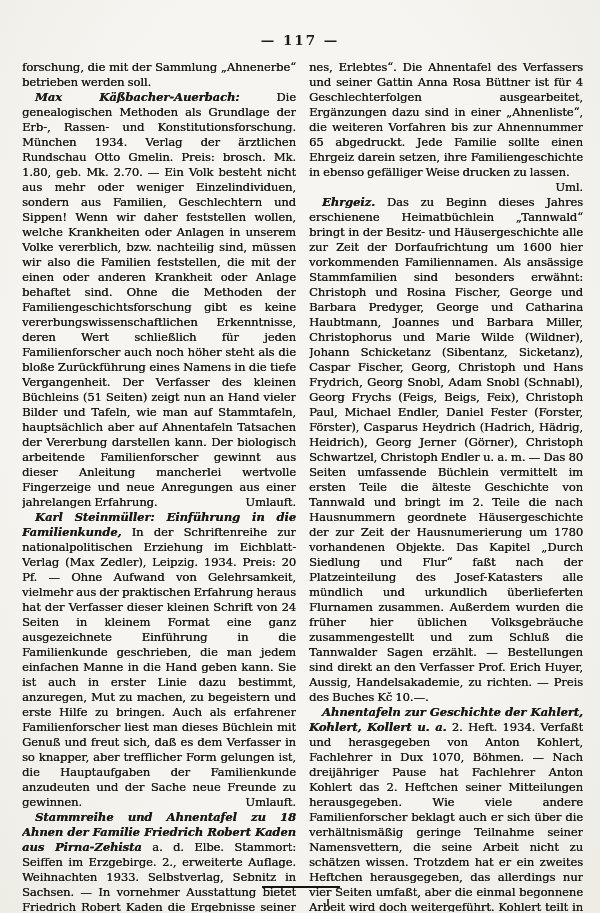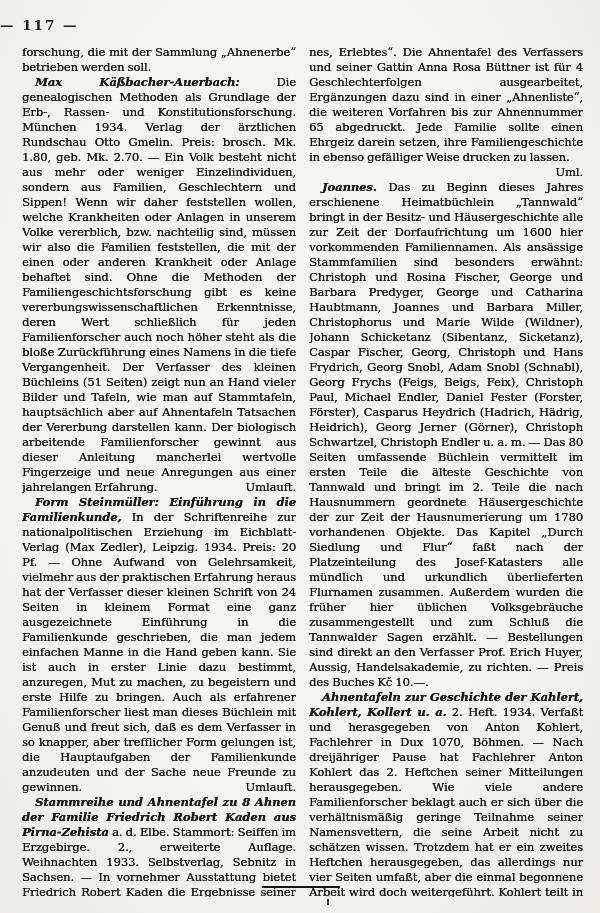--- a/index.html
+++ b/index.html
@@ -9,24 +9,25 @@
     font-family: "DejaVu Serif", "Liberation Serif", serif;
   }
   .page {
     position: relative;
     width: 600px; height: 913px;
     overflow: hidden;
     background: radial-gradient(ellipse at 48% 42%, #f6f5f1 55%, #edebe4 100%);
     color: #1c1b18;
   }
   .page-number {
+    text-align: center;
     font-weight: 700;
     font-size: 13.5px;
     letter-spacing: 2px;
-    padding-top: 17px;
+    padding-top: 32px;
   }
   .columns {
     display: flex;
     gap: 13px;
     padding: 12px 17px 0 22px;
   }
   .col {
     flex: 1 1 0;
     height: 852px;
     overflow: hidden;
@@ -71,34 +72,34 @@
 
     <div class="col">
       <p class="cont"><b class="lead"></b>
         <span>forschung, die mit der Sammlung „Ahnenerbe“ betrieben werden soll.</span>
         <span class="sig"></span></p>
 
       <p class="para"><b class="lead">Max Käßbacher-Auerbach:</b>
         <span>Die genealogischen Methoden als Grundlage der Erb-, Rassen- und Konstitutionsforschung. München 1934. Verlag der ärztlichen Rundschau Otto Gmelin. Preis: brosch. Mk. 1.80, geb. Mk. 2.70. — Ein Volk besteht nicht aus mehr oder weniger Einzelindividuen, sondern aus Familien, Geschlechtern und Sippen! Wenn wir daher feststellen wollen, welche Krankheiten oder Anlagen in unserem Volke vererblich, bzw. nachteilig sind, müssen wir also die Familien feststellen, die mit der einen oder anderen Krankheit oder Anlage behaftet sind. Ohne die Methoden der Familiengeschichtsforschung gibt es keine vererbungswissenschaftlichen Erkenntnisse, deren Wert schließlich für jeden Familienforscher auch noch höher steht als die bloße Zurückführung eines Namens in die tiefe Vergangenheit. Der Verfasser des kleinen Büchleins (51 Seiten) zeigt nun an Hand vieler Bilder und Tafeln, wie man auf Stammtafeln, hauptsächlich aber auf Ahnentafeln Tatsachen der Vererbung darstellen kann. Der biologisch arbeitende Familienforscher gewinnt aus dieser Anleitung mancherlei wertvolle Fingerzeige und neue Anregungen aus einer jahrelangen Erfahrung.</span>
         <span class="sig">Umlauft.</span></p>
 
-      <p class="para"><b class="lead">Form Steinmüller: Einführung in die Familienkunde,</b>
+      <p class="para"><b class="lead">Karl Steinmüller: Einführung in die Familienkunde,</b>
         <span>In der Schriftenreihe zur nationalpolitischen Erziehung im Eichblatt-Verlag (Max Zedler), Leipzig. 1934. Preis: 20 Pf. — Ohne Aufwand von Gelehrsamkeit, vielmehr aus der praktischen Erfahrung heraus hat der Verfasser dieser kleinen Schrift von 24 Seiten in kleinem Format eine ganz ausgezeichnete Einführung in die Familienkunde geschrieben, die man jedem einfachen Manne in die Hand geben kann. Sie ist auch in erster Linie dazu bestimmt, anzuregen, Mut zu machen, zu begeistern und erste Hilfe zu bringen. Auch als erfahrener Familienforscher liest man dieses Büchlein mit Genuß und freut sich, daß es dem Verfasser in so knapper, aber trefflicher Form gelungen ist, die Hauptaufgaben der Familienkunde anzudeuten und der Sache neue Freunde zu gewinnen.</span>
         <span class="sig">Umlauft.</span></p>
 
-      <p class="para"><b class="lead">Stammreihe und Ahnentafel zu 8 Ahnen der Familie Friedrich Robert Kaden aus Pirna-Zehista</b>
+      <p class="para"><b class="lead">Stammreihe und Ahnentafel zu 18 Ahnen der Familie Friedrich Robert Kaden aus Pirna-Zehista</b>
         <span>a. d. Elbe. Stammort: Seiffen im Erzgebirge. 2., erweiterte Auflage. Weihnachten 1933. Selbstverlag, Sebnitz in Sachsen. — In vornehmer Ausstattung bietet Friedrich Robert Kaden die Ergebnisse seiner Nachforschungen, die zehn Geschlechterfolgen vom Jahre 1580 an umfaßt. Der im Weltkriege gefallenen Familienmitglieder wird besonders gedacht. Bemerkenswert sind die genauen Angaben über „Ererbtes, Erworbe-</span></p>
     </div>
 
     <div class="col">
       <p class="cont"><b class="lead"></b>
         <span>nes, Erlebtes“. Die Ahnentafel des Verfassers und seiner Gattin Anna Rosa Büttner ist für 4 Geschlechterfolgen ausgearbeitet, Ergänzungen dazu sind in einer „Ahnenliste“, die weiteren Vorfahren bis zur Ahnennummer 65 abgedruckt. Jede Familie sollte einen Ehrgeiz darein setzen, ihre Familiengeschichte in ebenso gefälliger Weise drucken zu lassen.</span>
         <span class="sig">Uml.</span></p>
 
-      <p class="para"><b class="lead">Joannes.</b>
+      <p class="para"><b class="lead">Ehrgeiz.</b>
         <span>Das zu Beginn dieses Jahres erschienene Heimatbüchlein „Tannwald“ bringt in der Besitz- und Häusergeschichte alle zur Zeit der Dorfaufrichtung um 1600 hier vorkommenden Familiennamen. Als ansässige Stammfamilien sind besonders erwähnt: Christoph und Rosina Fischer, George und Barbara Predyger, George und Catharina Haubtmann, Joannes und Barbara Miller, Christophorus und Marie Wilde (Wildner), Johann Schicketanz (Sibentanz, Sicketanz), Caspar Fischer, Georg, Christoph und Hans Frydrich, Georg Snobl, Adam Snobl (Schnabl), Georg Frychs (Feigs, Beigs, Feix), Christoph Paul, Michael Endler, Daniel Fester (Forster, Förster), Casparus Heydrich (Hadrich, Hädrig, Heidrich), Georg Jerner (Görner), Christoph Schwartzel, Christoph Endler u. a. m. — Das 80 Seiten umfassende Büchlein vermittelt im ersten Teile die älteste Geschichte von Tannwald und bringt im 2. Teile die nach Hausnummern geordnete Häusergeschichte der zur Zeit der Hausnumerierung um 1780 vorhandenen Objekte. Das Kapitel „Durch Siedlung und Flur“ faßt nach der Platzeinteilung des Josef-Katasters alle mündlich und urkundlich überlieferten Flurnamen zusammen. Außerdem wurden die früher hier üblichen Volksgebräuche zusammengestellt und zum Schluß die Tannwalder Sagen erzählt. — Bestellungen sind direkt an den Verfasser Prof. Erich Huyer, Aussig, Handelsakademie, zu richten. — Preis des Buches Kč 10.—.</span></p>
 
       <p class="para"><b class="lead">Ahnentafeln zur Geschichte der Kahlert, Kohlert, Kollert u. a.</b>
         <span>2. Heft. 1934. Verfaßt und herasgegeben von Anton Kohlert, Fachlehrer in Dux 1070, Böhmen. — Nach dreijähriger Pause hat Fachlehrer Anton Kohlert das 2. Heftchen seiner Mitteilungen herausgegeben. Wie viele andere Familienforscher beklagt auch er sich über die verhältnismäßig geringe Teilnahme seiner Namensvettern, die seine Arbeit nicht zu schätzen wissen. Trotzdem hat er ein zweites Heftchen herausgegeben, das allerdings nur vier Seiten umfaßt, aber die einmal begonnene Arbeit wird doch weitergeführt. Kohlert teilt in Kürze seine neuen Forschungsergebnisse mit, soweit sie sich auf Gruppen von Namensvettern in Graslitz, Oberleutensdorf. Freiwaldau, Nordwestböhmen, Braunau und Südböhmen beziehen. Die Auszüge aus dem alten Kaufbuche von Likwitz werden fortgesetzt.</span></p>
     </div>
 
   </div>
 
   <div class="rule"></div>
   <div class="speck"></div>

